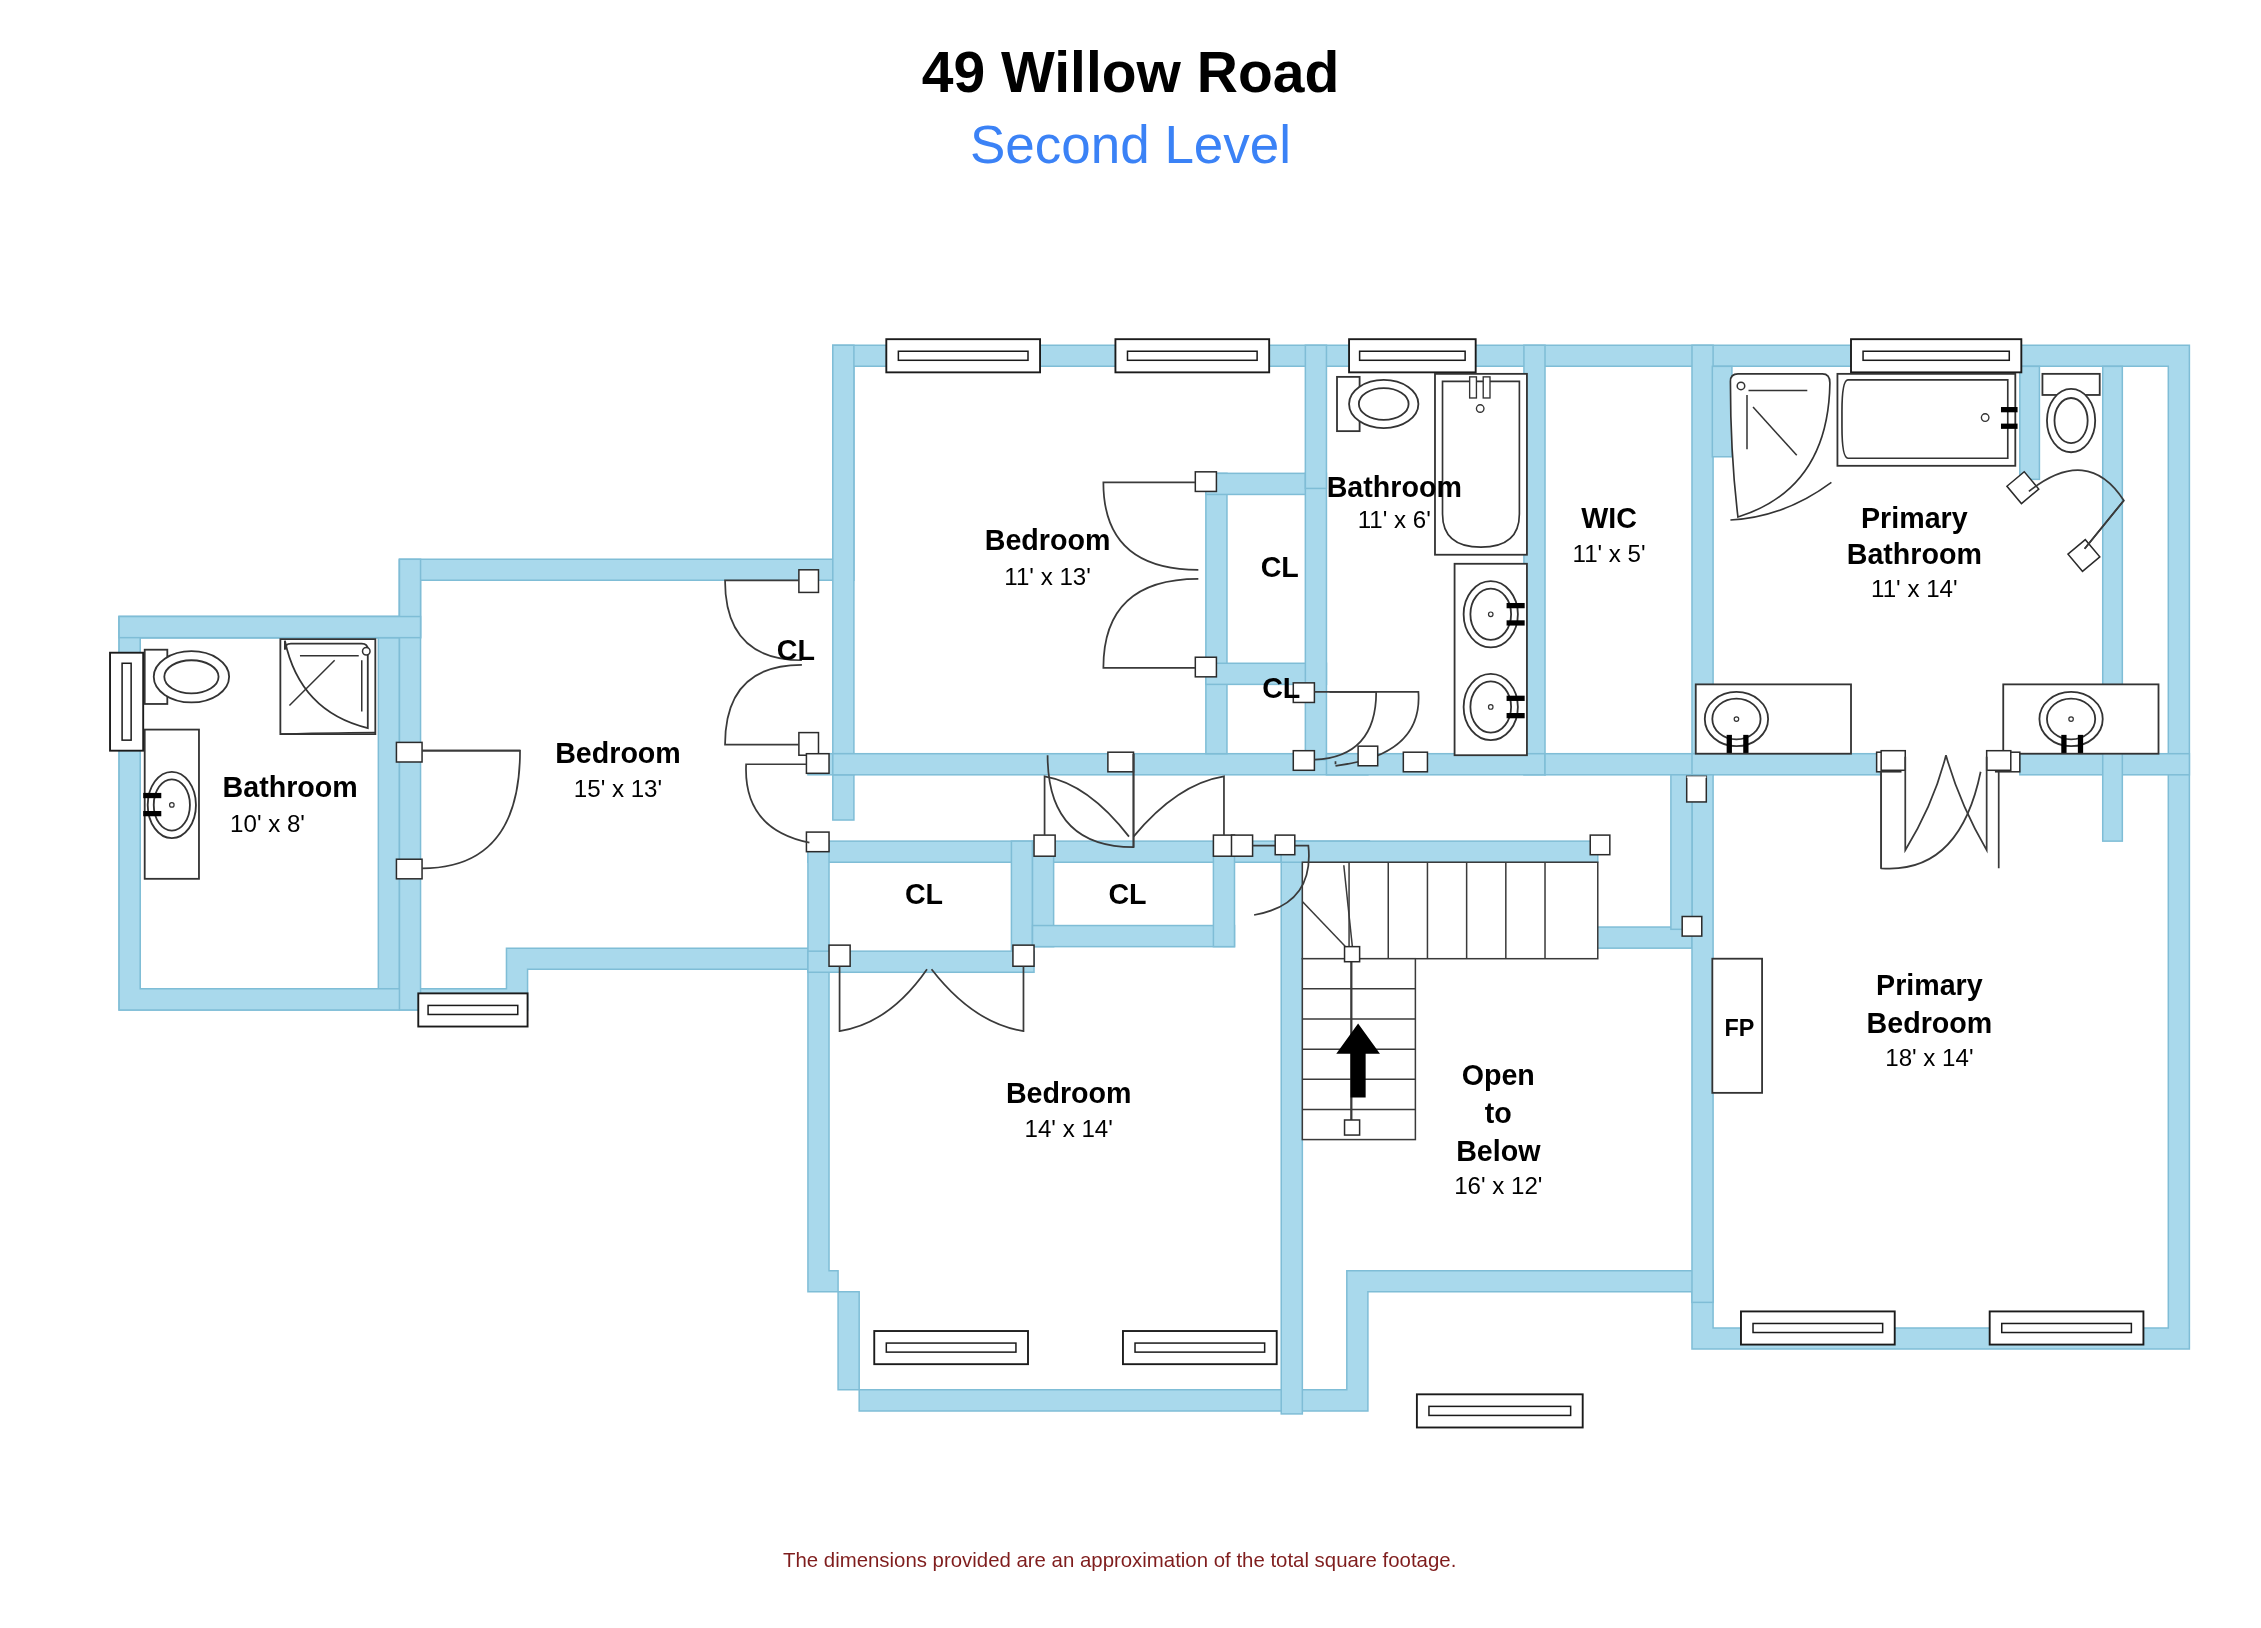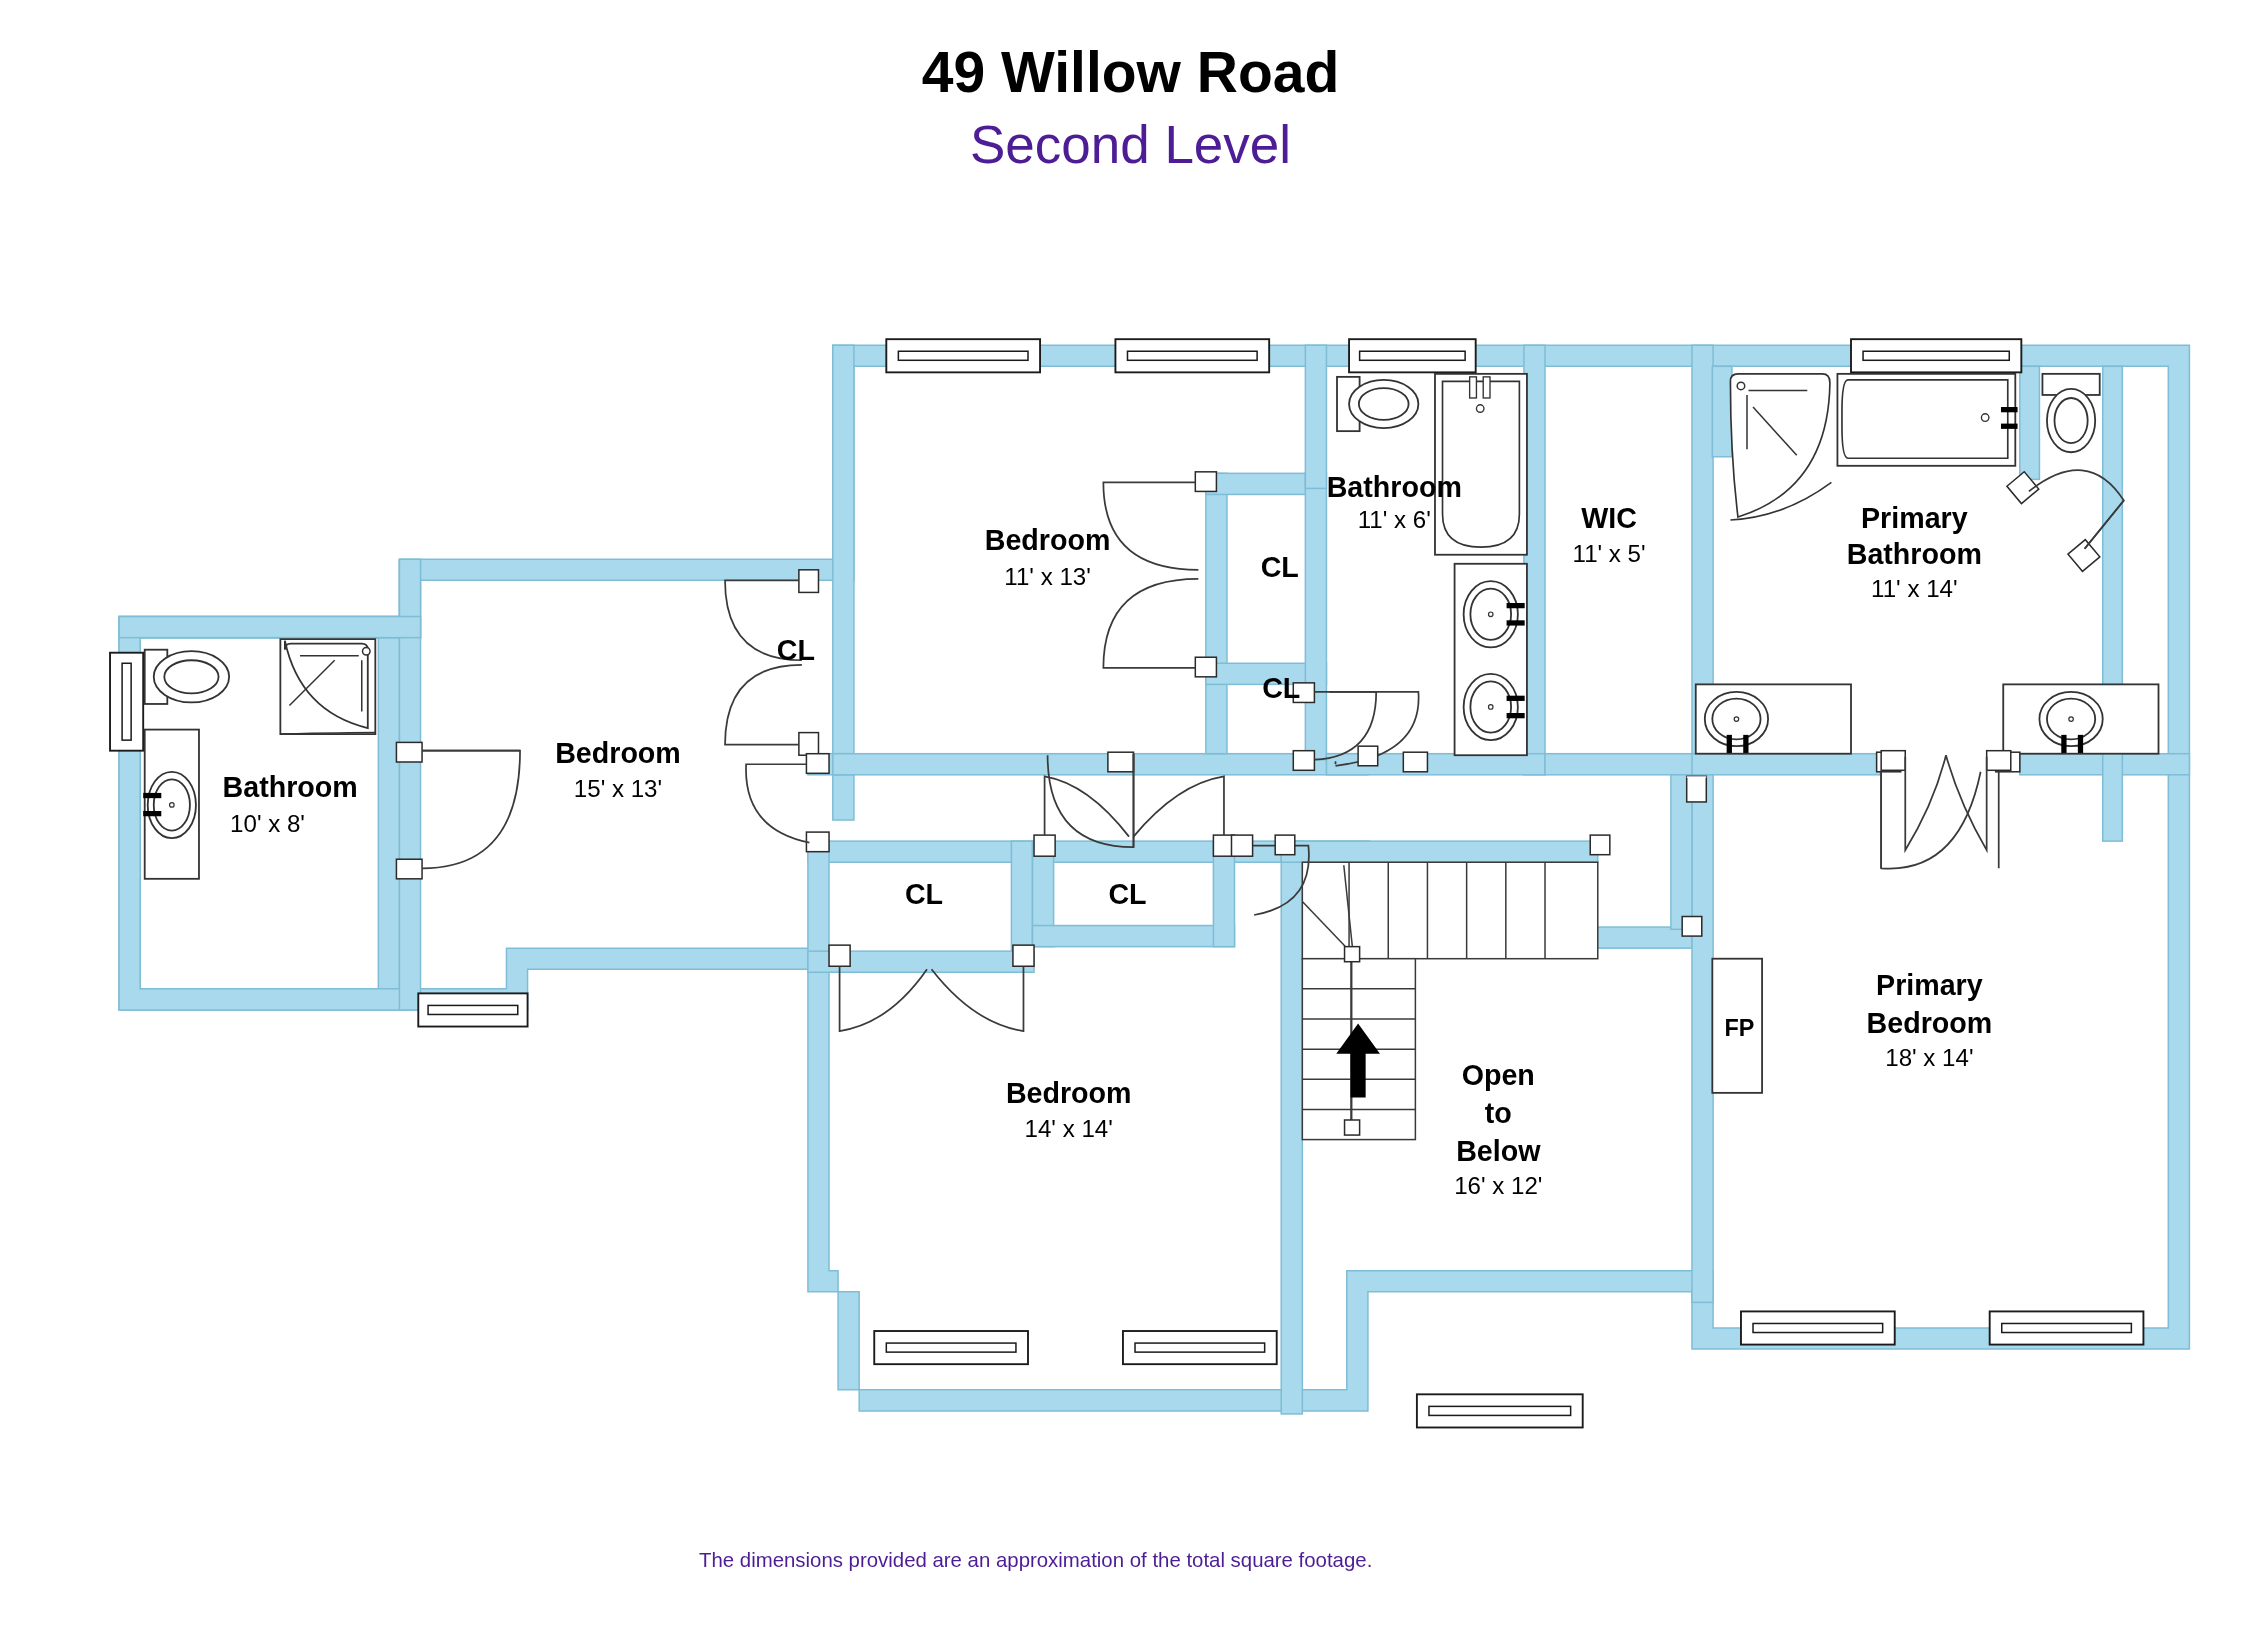--- a/index.html
+++ b/index.html
@@ -31,38 +31,38 @@
     font-size: 57px;
     font-weight: bold;
     color: #000000;
     letter-spacing: 0px;
     line-height: 1.0;
     white-space: nowrap;
   }
   .title-sub {
     font-size: 53px;
     font-weight: normal;
-    color: #4c1d95;
+    color: #3b82f6;
     margin-top: 16.6px;
     line-height: 1.0;
     white-space: nowrap;
   }
   #plan {
     position: absolute;
     left: 0;
     top: 0;
     width: 2261px;
     height: 1628px;
   }
   .footer-note {
     position: absolute;
-    left: 699px;
+    left: 783px;
     top: 1549px;
     font-size: 20.4px;
-    color: #4c1d95;
+    color: #7f1d1d;
     white-space: nowrap;
     text-align: right;
   }
   .footer-copy {
     position: absolute;
     left: 13.6px;
     top: 1529px;
     font-size: 47px;
     font-weight: bold;
     letter-spacing: 0.8px;

